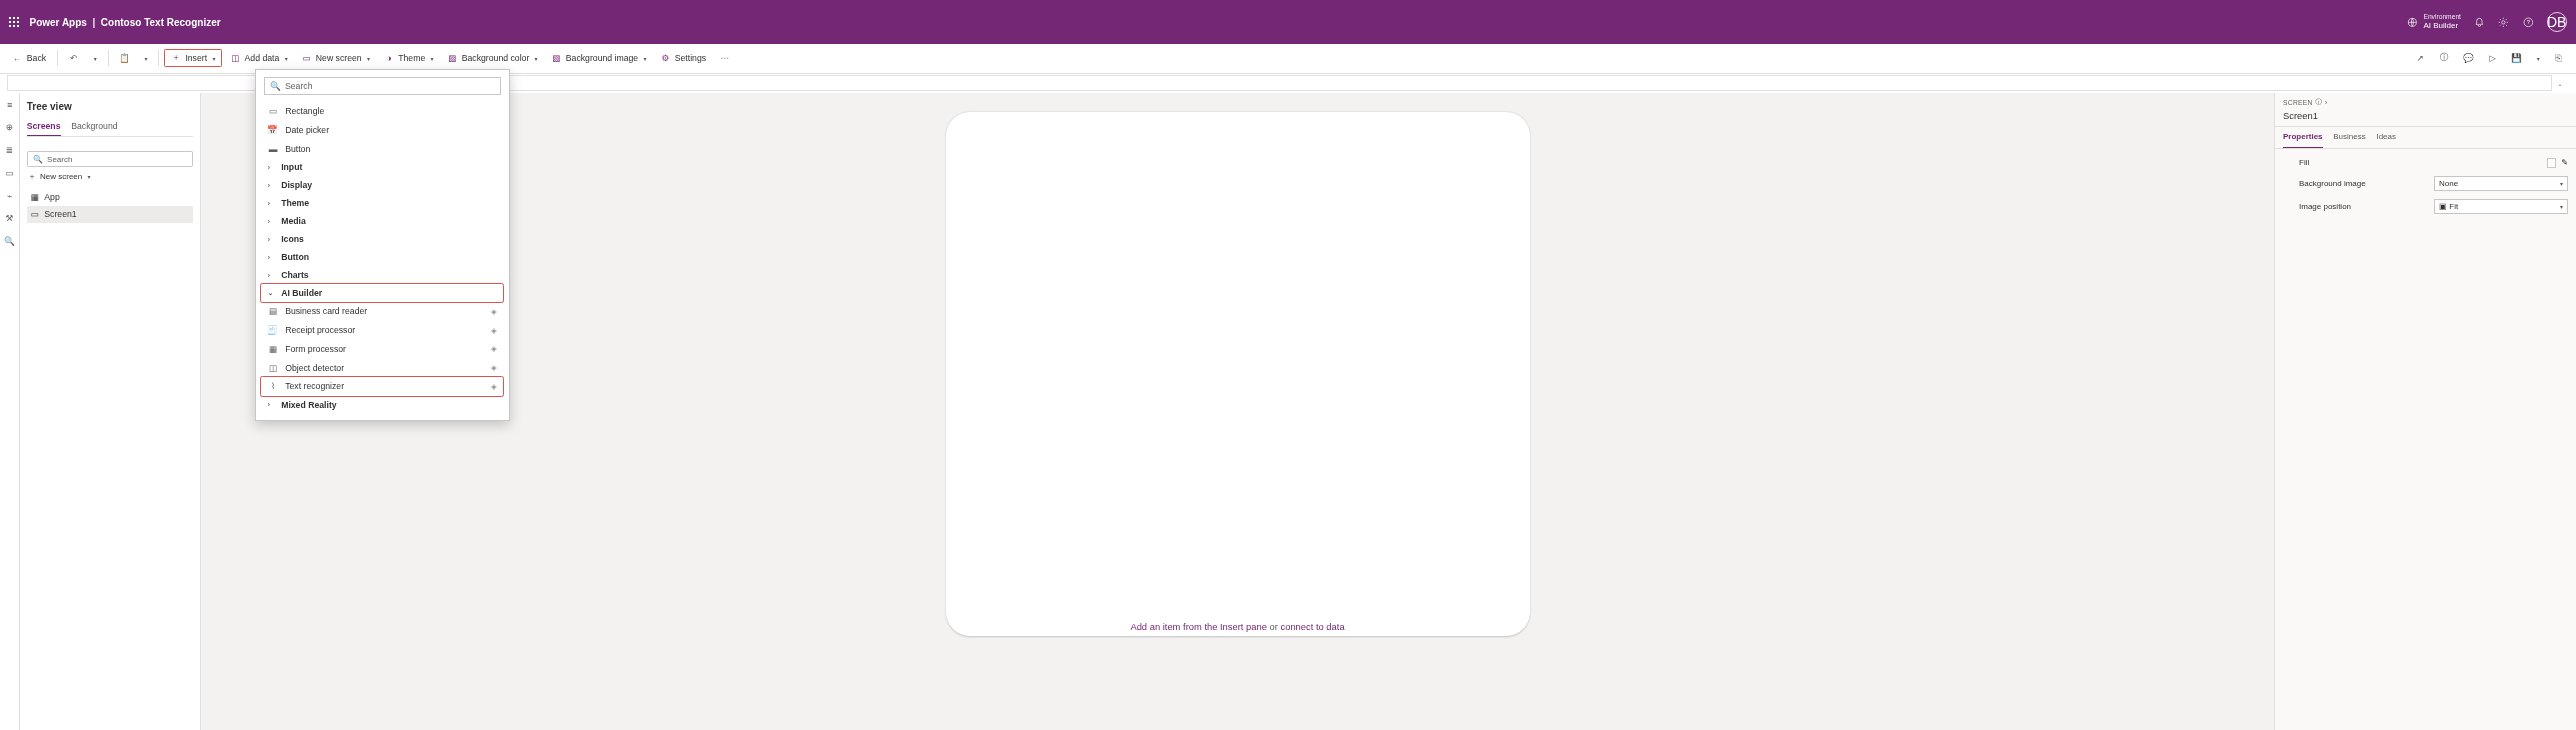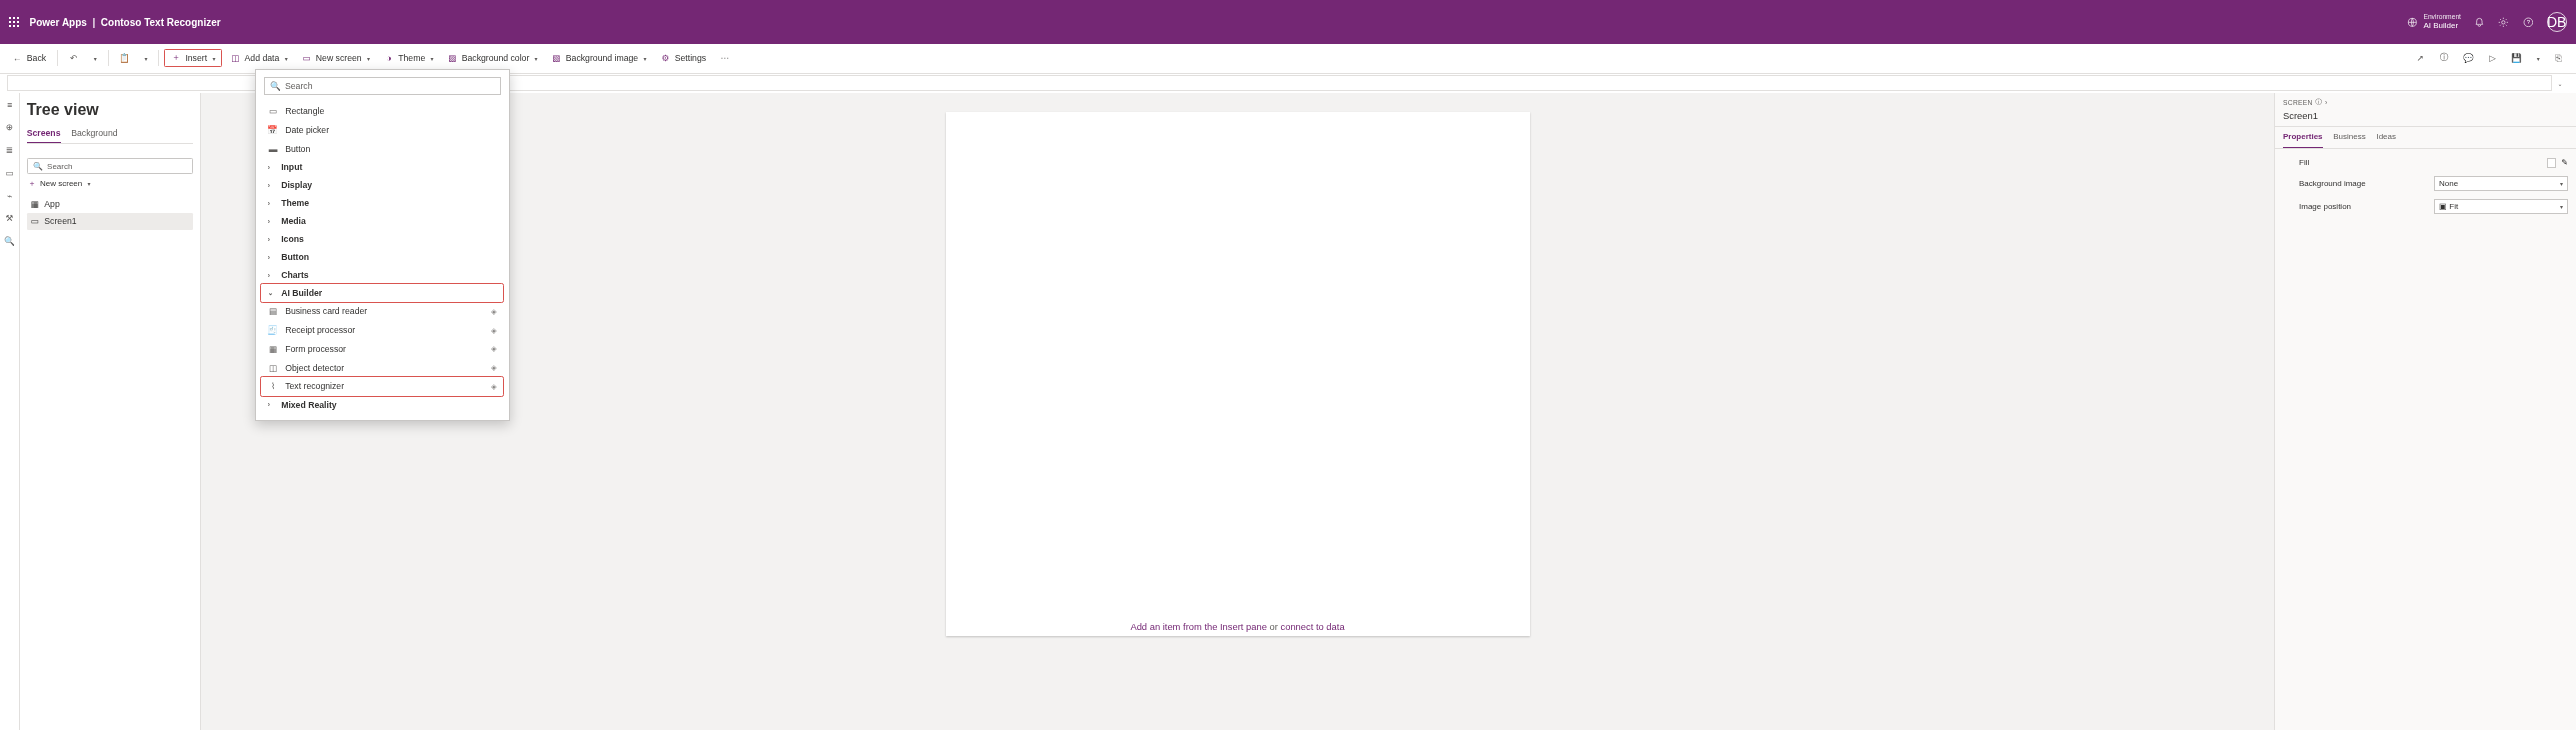--- a/index.html
+++ b/index.html
@@ -22,31 +22,31 @@
 .cmd-sep { width:0.7px; height:16px; background:#e1dfdd; margin:0 2.7px; }
 .chev { font-size:6px; color:#605e5c; margin-left:1.3px; }
 .insert-btn { border:1.3px solid #d9534f; border-radius:1.3px; padding:2.7px 5.4px; display:flex; align-items:center; gap:4px; }
 .ci { width:10.7px; height:10.7px; display:inline-flex; align-items:center; justify-content:center; color:#605e5c; }
 .formula-row { height:19px; display:flex; align-items:center; padding-right:13.4px; }
 .formula-input { flex:1; border:0.7px solid #e1dfdd; margin:0 4px 0 6.7px; height:16px; }
 .body-area { display:flex; height:calc(730px - 32px - 29.5px - 19px); }
 .rail { width:20px; border-right:0.7px solid #e1dfdd; display:flex; flex-direction:column; align-items:center; padding-top:5.4px; gap:9.4px; }
 .rail-btn { width:13.4px; height:13.4px; display:flex; align-items:center; justify-content:center; color:#605e5c; cursor:pointer; }
 .tree-panel { width:181px; border-right:0.7px solid #e1dfdd; padding:8px 6.7px; position:relative; }
-.tree-title { font-size:16px; font-weight:600; margin-bottom:5.4px; }
+.tree-title { font-size:10px; font-weight:600; margin-bottom:5.4px; }
 .tree-tabs { display:flex; gap:10.7px; border-bottom:0.7px solid #e1dfdd; margin-bottom:14px; font-size:8.7px; }
 .tree-tab { padding:4px 0; cursor:pointer; color:#605e5c; }
 .tree-tab.active { color:#742774; border-bottom:1.3px solid #742774; font-weight:600; }
 .search-box { display:flex; align-items:center; gap:4px; border:0.7px solid #c8c6c4; padding:2.7px 5.4px; border-radius:1.3px; font-size:8px; color:#605e5c; }
 .newscreen { display:flex; align-items:center; gap:4px; padding:4px 1.3px; font-size:8px; color:#323130; cursor:pointer; }
 .tree-list { margin-top:2.7px; }
 .tree-item { display:flex; align-items:center; gap:5.4px; padding:3.4px 4px; font-size:8.7px; cursor:pointer; border-radius:1.3px; }
 .tree-item.sel { background:#edebe9; }
 .canvas-area { flex:1; background:#f3f2f1; position:relative; display:flex; justify-content:center; padding-top:19px; }
-.canvas { width:584px; height:524px; background:#fff; box-shadow:0 0.7px 2px rgba(0,0,0,.2); position:relative; }
+.canvas { width:584px; height:524px; background:#fff; box-shadow:0 0.7px 2px rgba(0,0,0,.2); position:relative;border-radius:24px; }
 .canvas-hint { position:absolute; bottom:4px; left:0; right:0; text-align:center; font-size:9.4px; color:#742774; }
 .canvas-hint .or { color:#605e5c; }
 .prop-panel { width:302px; border-left:0.7px solid #e1dfdd; background:#faf9f8; display:flex; flex-direction:column; }
 .prop-hdr { padding:5.4px 8px; border-bottom:0.7px solid #e1dfdd; }
 .prop-hdr .lab { font-size:6.7px; letter-spacing:0.3px; color:#605e5c; display:flex; align-items:center; gap:2.7px; }
 .prop-hdr .name { font-size:9.4px; margin-top:2.7px; }
 .prop-tabs { display:flex; gap:10.7px; padding:0 8px; border-bottom:0.7px solid #e1dfdd; font-size:8px; }
 .prop-tab { padding:5.4px 0; cursor:pointer; color:#605e5c; }
 .prop-tab.active { color:#742774; border-bottom:1.3px solid #742774; font-weight:600; }
 .prop-body { padding:5.4px 8px; font-size:8px; }

